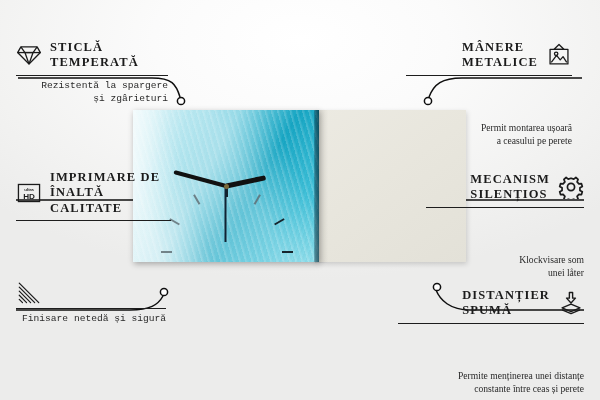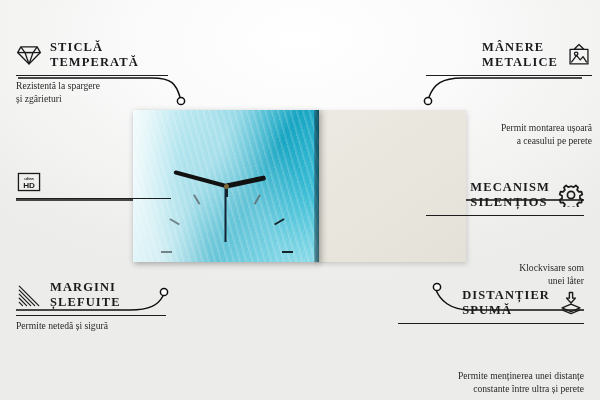--- a/index.html
+++ b/index.html
@@ -127,21 +127,21 @@
   .callout .head { display:flex; align-items:center; gap:8px; }
   .callout .title {
     font-weight:700; font-size:12.5px; letter-spacing:1.1px; color:#1b1b1b;
     line-height:1.22; text-transform:uppercase; white-space:pre-line;
   }
   .callout .rule { height:1.4px; background:#1d1d1d; margin:4px 0 4px; }
   .callout .desc {
     font-size:9.6px; color:#2a2a2a; line-height:1.32; white-space:pre-line;
   }
   .left  .head { justify-content:flex-start; }
-  .left  .desc { text-align:left; }
+  .left  .desc { text-align:right;font-family:Liberation Mono, monospace; }
   .right .head { justify-content:flex-end; }
   .right .desc { text-align:right;margin-top:46px; }
 
   .icon { width:26px; height:24px; flex:0 0 auto; display:block; }
 
   
   #wires { position:absolute; inset:0; width:600px; height:400px; pointer-events:none; }
 </style>
 </head>
 <body>
@@ -242,61 +242,61 @@
 și zgârieturi</div>
   </div>
 
   <div class="callout left" style="left:16px; top:170px; width:155px;">
     <div class="head">
       <svg class="icon" viewBox="0 0 32 28">
         <rect x="3" y="3.5" width="26" height="21" fill="none" stroke="#1b1b1b" stroke-width="1.6"></rect>
         <text x="16" y="12" font-family="Liberation Sans, sans-serif" font-size="5.4" font-weight="700" text-anchor="middle" fill="#1b1b1b">ultra</text>
         <text x="16" y="21.5" font-family="Liberation Sans, sans-serif" font-size="10" font-weight="700" text-anchor="middle" fill="#1b1b1b">HD</text>
       </svg>
+      <div class="title">IMPRIMARE DE
+ÎNALTĂ CALITATE</div>
     </div>
     <div class="rule"></div>
   </div>
 
   <div class="callout left" style="left:16px; top:280px; width:150px;">
     <div class="head">
       <svg class="icon" viewBox="0 0 32 28">
         <g stroke="#1b1b1b" stroke-width="1.5" stroke-linecap="round">
           <path d="M4 3 L28 27"></path>
             <path d="M4 8 L23 27"></path>
             <path d="M4 13 L18 27"></path>
           <path d="M4 18 L13 27"></path>
             <path d="M4 23 L8 27"></path>
         </g>
       </svg>
-      <div class="title">MARGINI
-ȘLEFUITE</div>
-    </div>
-    <div class="rule"></div>
-    <div class="desc">Permite netedă și sigură</div>
-  </div>
-
-  <div class="callout right" style="right:8px; top:40px; width:166px;">
+    </div>
+    <div class="rule"></div>
+    <div class="desc">Finisare netedă și sigură</div>
+  </div>
+
+  <div class="callout right" style="right:28px; top:40px; width:166px;">
     <div class="head">
       <div class="title">MÂNERE
 METALICE</div>
       <svg class="icon" viewBox="0 0 32 28">
         <g fill="none" stroke="#1b1b1b" stroke-width="1.6" stroke-linejoin="round">
           <path d="M16 1 L10 7 H22 Z"></path>
           <rect x="5" y="7" width="22" height="18"></rect>
           <path d="M6.5 23 L13 14.5 L17.5 20 L21 16 L25.5 23"></path>
           <circle cx="12.5" cy="12.5" r="2.1"></circle>
         </g>
       </svg>
     </div>
     <div class="rule"></div>
     <div class="desc">Permit montarea ușoară
 a ceasului pe perete</div>
   </div>
 
-  <div class="callout right" style="right:16px; top:180px; width:158px;">
+  <div class="callout right" style="right:16px; top:172px; width:158px;">
     <div class="head">
       <div class="title">MECANISM
 SILENȚIOS</div>
       <svg class="icon" viewBox="0 0 32 28">
         <g fill="none" stroke="#1b1b1b" stroke-width="2.1" stroke-linejoin="round">
           <path d="M16 3.2 l3.4 1.1 2.6-2.0 2.7 2.4 -1.2 3.0 2.2 2.5 3.2-0.3 1.0 3.5 -2.9 1.6 0 3.3 2.9 1.6 -1.0 3.5 -3.2-0.3 -2.2 2.5 1.2 3.0 -2.7 2.4 -2.6-2.0 -3.4 1.1 -3.4-1.1 -2.6 2.0 -2.7-2.4 1.2-3.0 -2.2-2.5 -3.2 0.3 -1.0-3.5 2.9-1.6 0-3.3 -2.9-1.6 1.0-3.5 3.2 0.3 2.2-2.5 -1.2-3.0 2.7-2.4 2.6 2.0 Z"></path>
           <circle cx="16" cy="14" r="4.4"></circle>
         </g>
       </svg>
     </div>
@@ -312,16 +312,16 @@
       <svg class="icon" viewBox="0 0 32 28">
         <g fill="none" stroke="#1b1b1b" stroke-width="1.7" stroke-linejoin="round">
           <path d="M14 1 h4 v7 h3.5 L16 14 L10.5 8 H14 Z"></path>
           <path d="M16 15.5 L27 20 L16 24.5 L5 20 Z"></path>
           <path d="M5 22.5 L16 27 L27 22.5"></path>
         </g>
       </svg>
     </div>
     <div class="rule"></div>
     <div class="desc">Permite menținerea unei distanțe
-constante între ultra și perete</div>
+constante între ceas și perete</div>
   </div>
 
 </div>
 
 </body></html>

